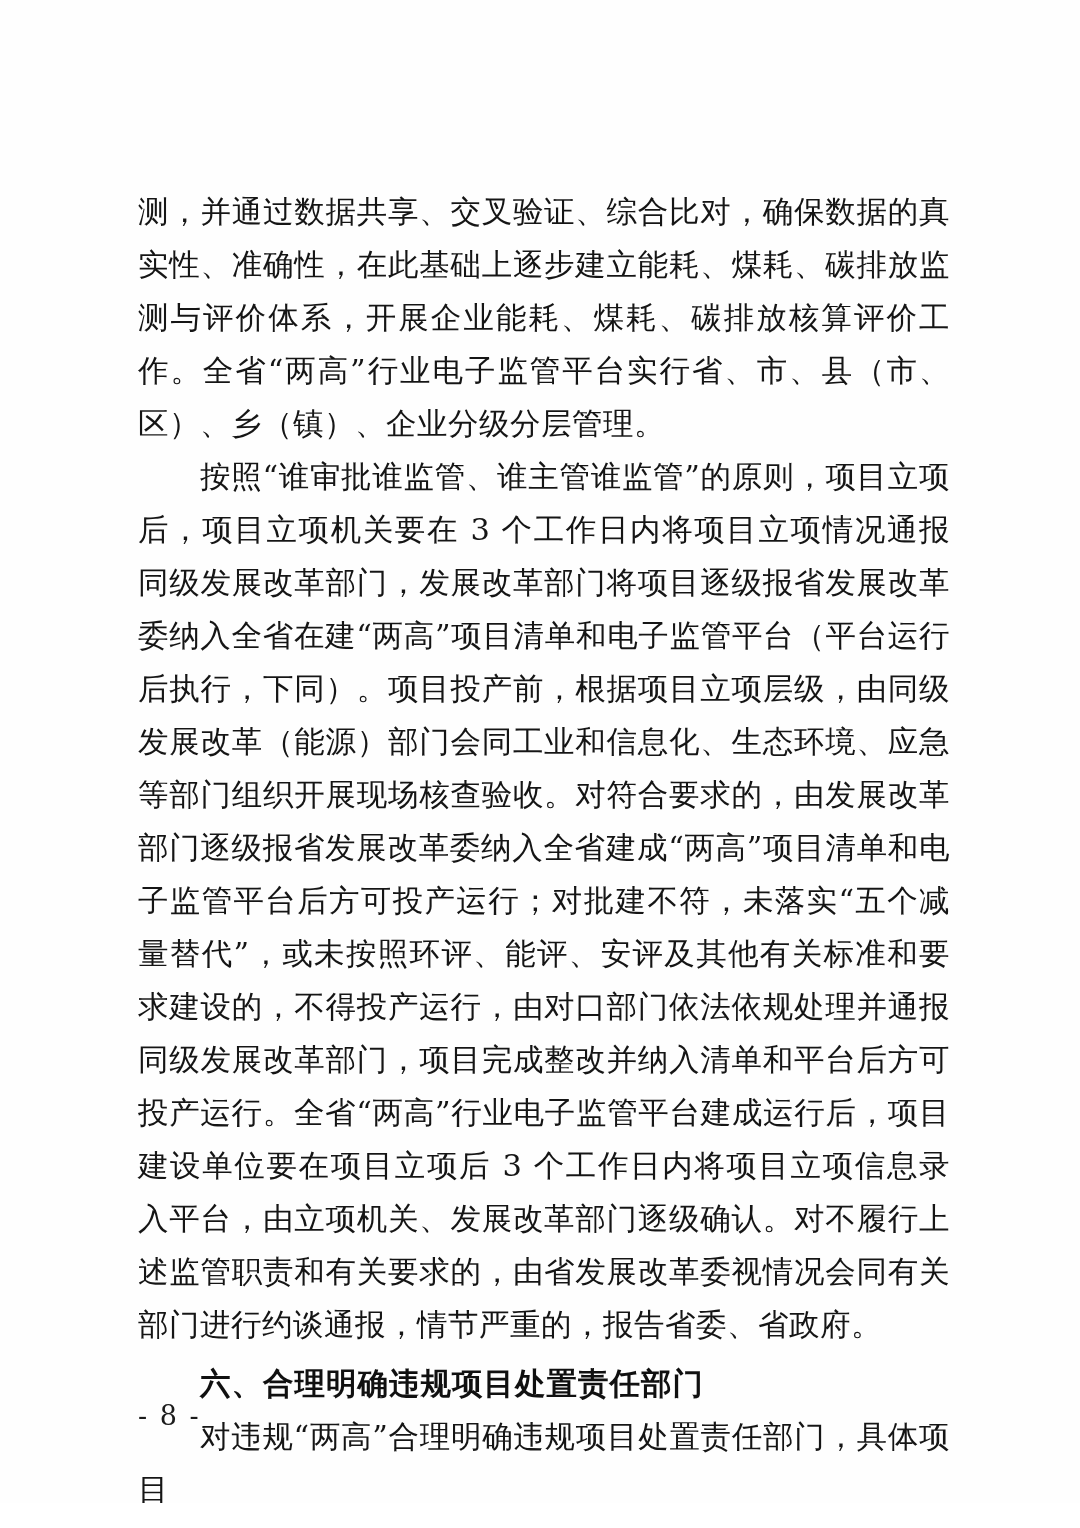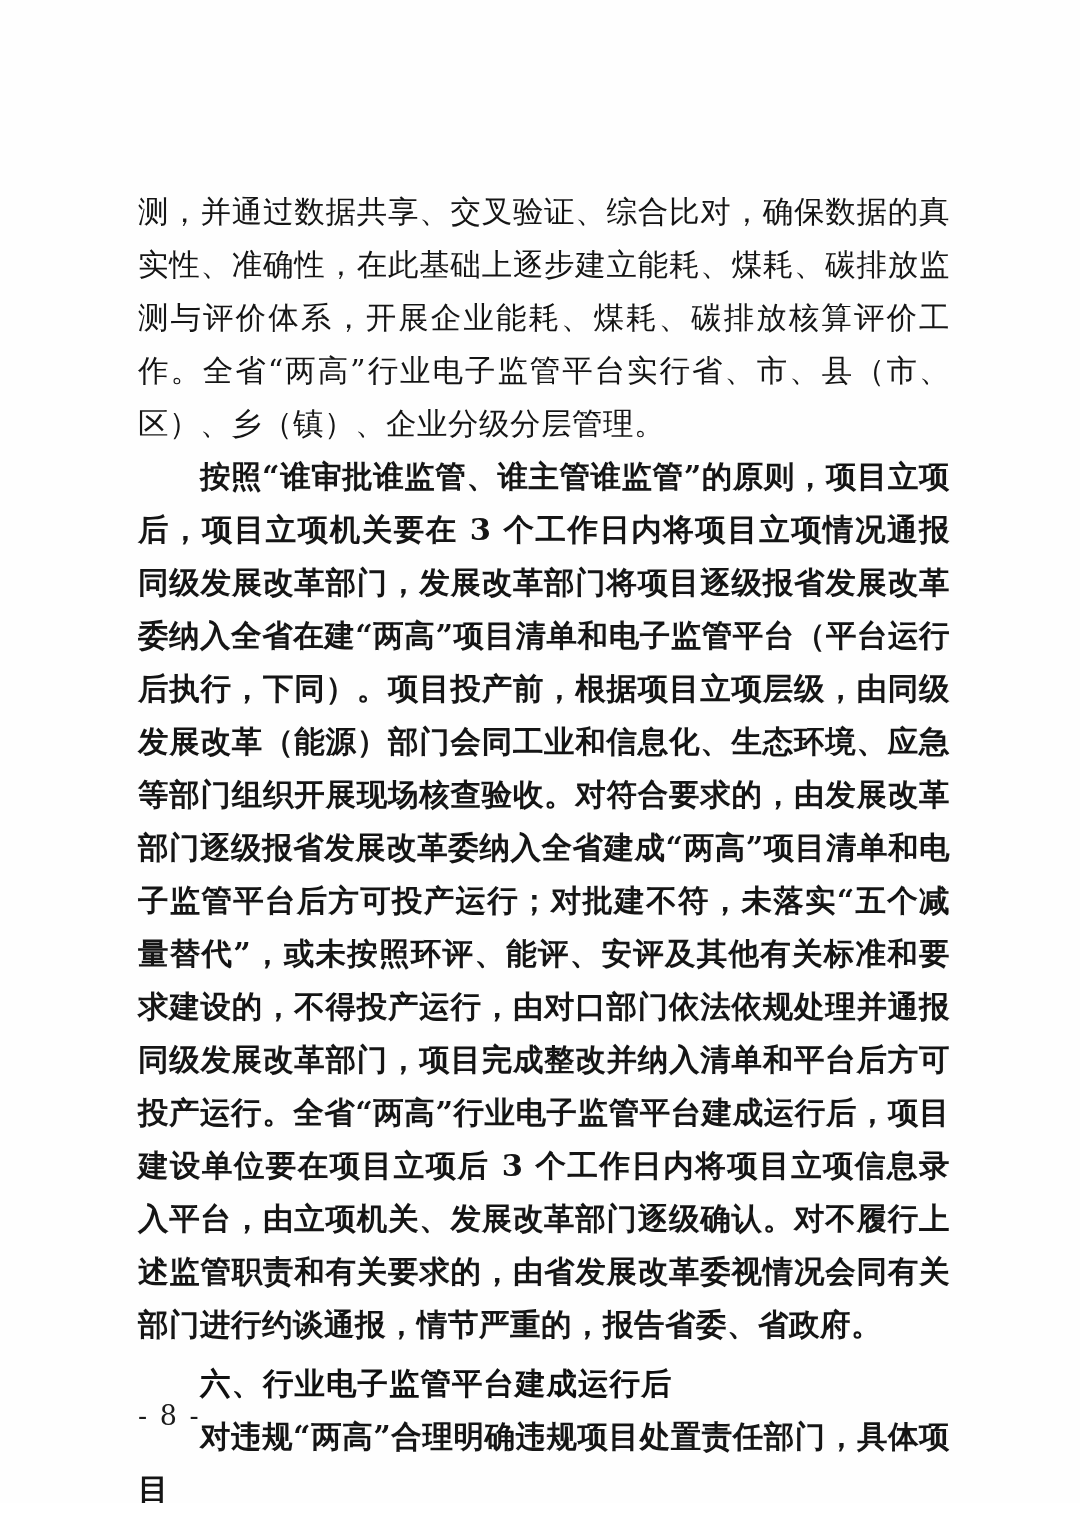--- a/index.html
+++ b/index.html
@@ -28,21 +28,20 @@
     line-height: 53px;
     letter-spacing: 0.5px;
     text-align: justify;
     text-justify: inter-ideograph;
     margin: 0 0 0 0;
     color: #151515;
     font-weight: 500;
   }
   .para.indent {
     text-indent: 62px;
-    font-weight: bold;
   }
   .heading {
     font-size: 30.5px;
     line-height: 53px;
     font-weight: bold;
     font-family: "DejaVu Sans", "Liberation Sans", sans-serif;
     text-indent: 62px;
     margin: 6px 0 0 0;
     color: #101010;
     letter-spacing: 1px;
@@ -61,19 +60,19 @@
     display: inline-block;
   }
 </style>
 </head>
 <body>
 
 <div class="page">
   <div class="content">
     <p class="para">测，并通过数据共享、交叉验证、综合比对，确保数据的真实性、准确性，在此基础上逐步建立能耗、煤耗、碳排放监测与评价体系，开展企业能耗、煤耗、碳排放核算评价工作。全省“两高”行业电子监管平台实行省、市、县（市、区）、乡（镇）、企业分级分层管理。</p>
     <p class="para indent">按照“谁审批谁监管、谁主管谁监管”的原则，项目立项后，项目立项机关要在 3 个工作日内将项目立项情况通报同级发展改革部门，发展改革部门将项目逐级报省发展改革委纳入全省在建“两高”项目清单和电子监管平台（平台运行后执行，下同）。项目投产前，根据项目立项层级，由同级发展改革（能源）部门会同工业和信息化、生态环境、应急等部门组织开展现场核查验收。对符合要求的，由发展改革部门逐级报省发展改革委纳入全省建成“两高”项目清单和电子监管平台后方可投产运行；对批建不符，未落实“五个减量替代”，或未按照环评、能评、安评及其他有关标准和要求建设的，不得投产运行，由对口部门依法依规处理并通报同级发展改革部门，项目完成整改并纳入清单和平台后方可投产运行。全省“两高”行业电子监管平台建成运行后，项目建设单位要在项目立项后 3 个工作日内将项目立项信息录入平台，由立项机关、发展改革部门逐级确认。对不履行上述监管职责和有关要求的，由省发展改革委视情况会同有关部门进行约谈通报，情节严重的，报告省委、省政府。</p>
-    <h2 class="heading">六、行业电子监管平台建成运行后</h2>
+    <h2 class="heading">六、合理明确违规项目处置责任部门</h2>
     <p class="para indent">对违规“两高”合理明确违规项目处置责任部门，具体项目</p>
   </div>
   <div class="footer">
     <span class="pagenum">- 8 -</span>
   </div>
 </div>
 
 </body></html>

